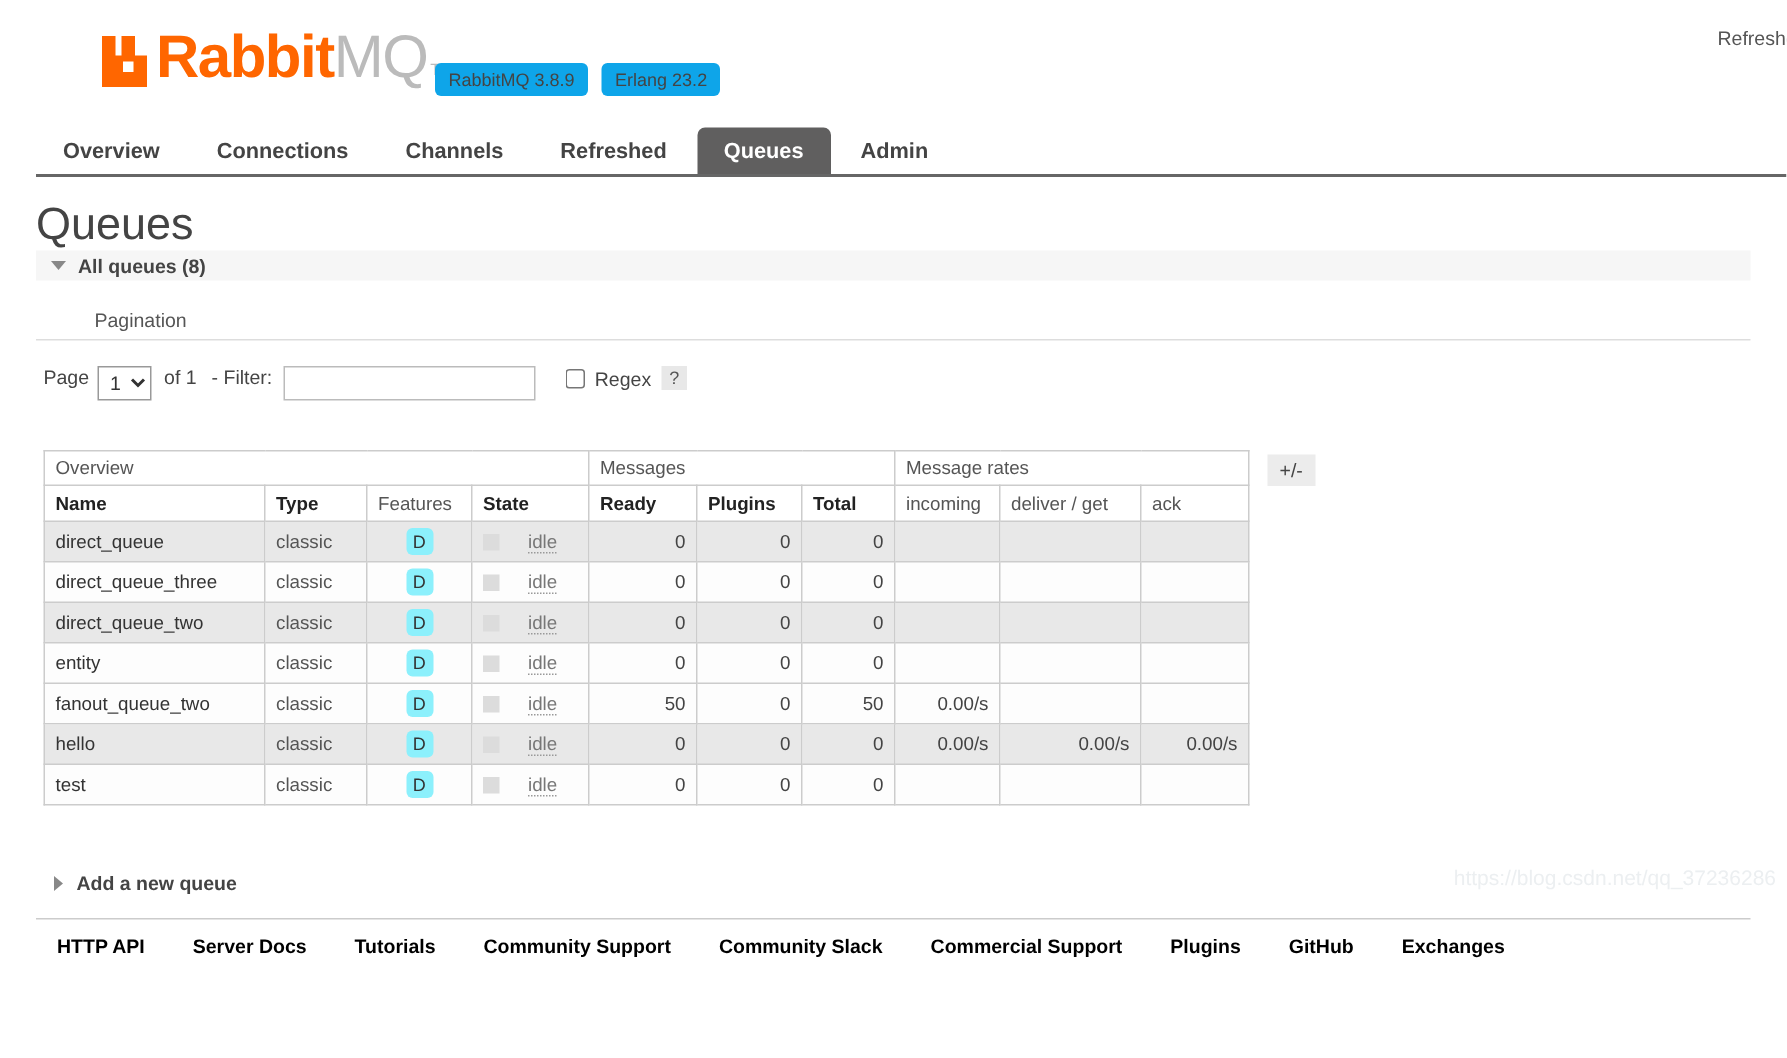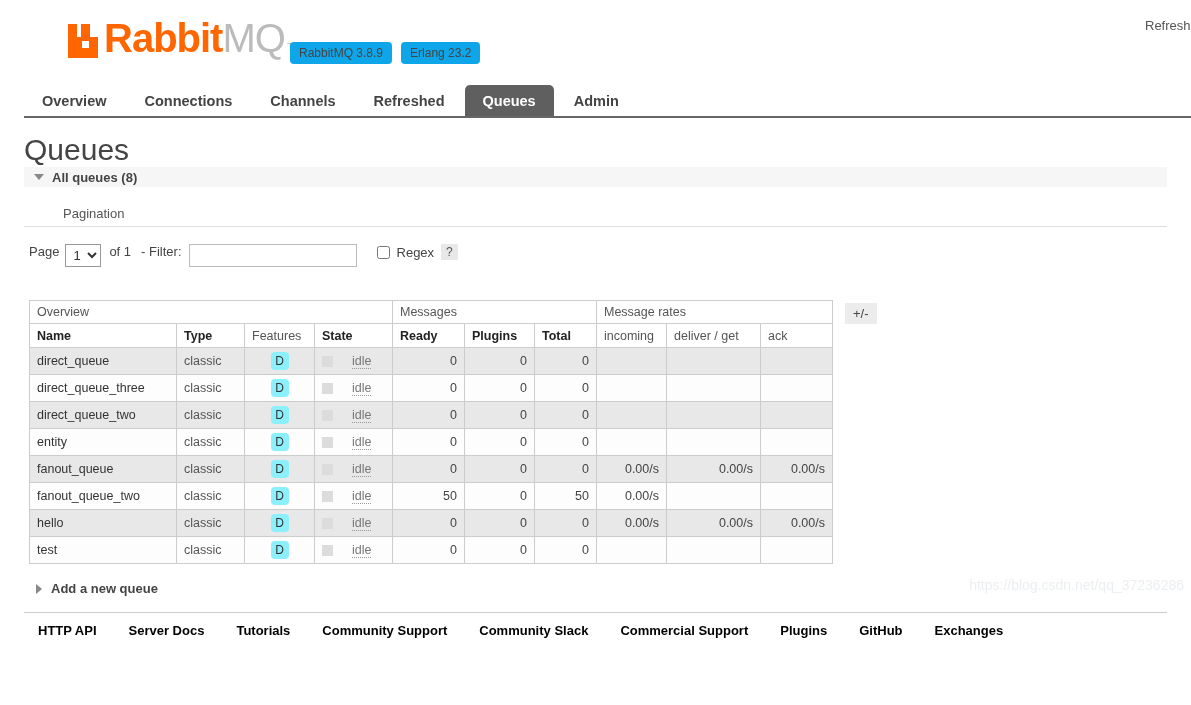--- a/index.html
+++ b/index.html
@@ -343,37 +343,20 @@
                 <span class="state-txt">idle</span>
               </span>
             </td>
             <td class="num">0</td>
             <td class="num">0</td>
             <td class="num">0</td>
             <td class="num"></td>
             <td class="num"></td>
             <td class="num"></td>
           </tr>
-          <tr class="data-row odd">
-            <td class="name">fanout_queue</td>
-            <td class="type">classic</td>
-            <td class="feat"><span class="dbadge">D</span></td>
-            <td class="state">
-              <span class="state-inner">
-                <span class="state-sq"></span>
-                <span class="state-txt">idle</span>
-              </span>
-            </td>
-            <td class="num">0</td>
-            <td class="num">0</td>
-            <td class="num">0</td>
-            <td class="num">0.00/s</td>
-            <td class="num">0.00/s</td>
-            <td class="num">0.00/s</td>
-          </tr>
           <tr class="data-row even">
             <td class="name">fanout_queue_two</td>
             <td class="type">classic</td>
             <td class="feat"><span class="dbadge">D</span></td>
             <td class="state">
               <span class="state-inner">
                 <span class="state-sq"></span>
                 <span class="state-txt">idle</span>
               </span>
             </td>

